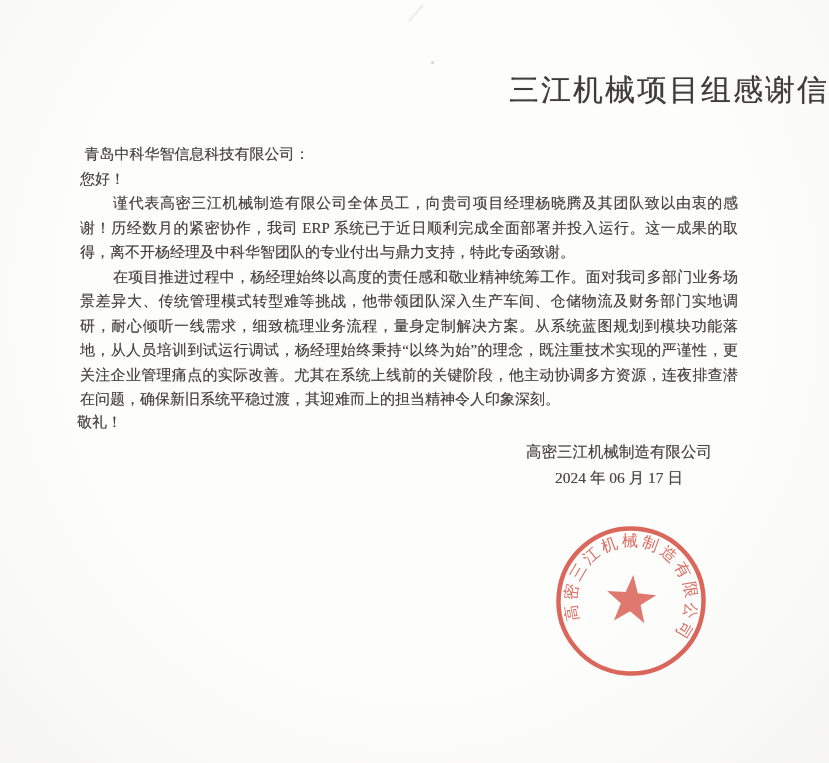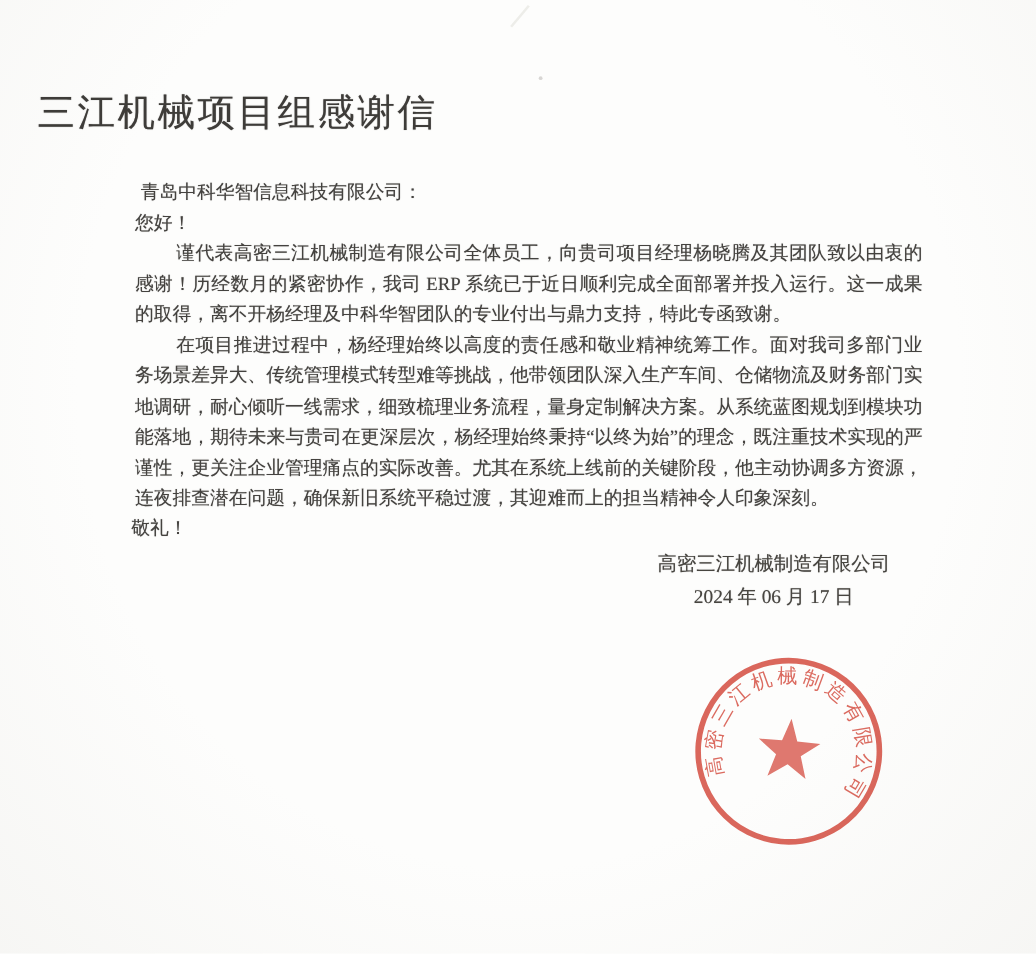--- a/index.html
+++ b/index.html
@@ -18,30 +18,30 @@
   .sheet {
     position: absolute;
     inset: 0;
     background:
       radial-gradient(ellipse at 50% 40%, rgba(255,255,255,0) 60%, rgba(234,233,229,0.35) 100%),
       var(--paper);
   }
   .letter-title {
     margin-top: 70px;
     margin-left: 30px;
-    text-align: left;
+    text-align: right;
     font-size: 30px;
     font-weight: normal;
     letter-spacing: 2px;
     color: #3e3c39;
     text-shadow: 0 0 0.8px rgba(62,60,57,0.55);
   }
   .letter-body {
     margin-top: 31px;
-    padding-left: 108px;
+    padding-left: 80px;
     padding-right: 91px;
     font-size: 15px;
     line-height: 24.5px;
     color: var(--ink);
     text-shadow: 0 0 0.7px rgba(68,66,63,0.5);
     text-align: justify;
   }
   .letter-body p { margin: 0; }
   .recipient { text-indent: 0.3em; }
   .para { text-indent: 2.2em; }
@@ -117,21 +117,21 @@
   <div class="artifact-smudge"></div>
   <div class="artifact-dot"></div>
 
   <h1 class="letter-title">三江机械项目组感谢信</h1>
 
   <div class="letter-body">
     <p class="recipient">青岛中科华智信息科技有限公司：</p>
     <p class="salutation">您好！</p>
 
     <p class="para">谨代表高密三江机械制造有限公司全体员工，向贵司项目经理杨晓腾及其团队致以由衷的感谢！历经数月的紧密协作，我司 ERP 系统已于近日顺利完成全面部署并投入运行。这一成果的取得，离不开杨经理及中科华智团队的专业付出与鼎力支持，特此专函致谢。</p>
-    <p class="para">在项目推进过程中，杨经理始终以高度的责任感和敬业精神统筹工作。面对我司多部门业务场景差异大、传统管理模式转型难等挑战，他带领团队深入生产车间、仓储物流及财务部门实地调研，耐心倾听一线需求，细致梳理业务流程，量身定制解决方案。从系统蓝图规划到模块功能落地，期待未来与贵司在更深层次，杨经理始终秉持“以终为始”的理念，既注重技术实现的严谨性，更关注企业管理痛点的实际改善。尤其在系统上线前的关键阶段，他主动协调多方资源，连夜排查潜在问题，确保新旧系统平稳过渡，其迎难而上的担当精神令人印象深刻。</p>
+    <p class="para">在项目推进过程中，杨经理始终以高度的责任感和敬业精神统筹工作。面对我司多部门业务场景差异大、传统管理模式转型难等挑战，他带领团队深入生产车间、仓储物流及财务部门实地调研，耐心倾听一线需求，细致梳理业务流程，量身定制解决方案。从系统蓝图规划到模块功能落地，从人员培训到试运行调试，杨经理始终秉持“以终为始”的理念，既注重技术实现的严谨性，更关注企业管理痛点的实际改善。尤其在系统上线前的关键阶段，他主动协调多方资源，连夜排查潜在问题，确保新旧系统平稳过渡，其迎难而上的担当精神令人印象深刻。</p>
 
     <p class="closing-jingli">敬礼！</p>
 
     <div class="signature">
       <div>高密三江机械制造有限公司</div>
       <div>2024 年 06 月 17 日</div>
     </div>
   </div>
 
   <div class="stamp">

